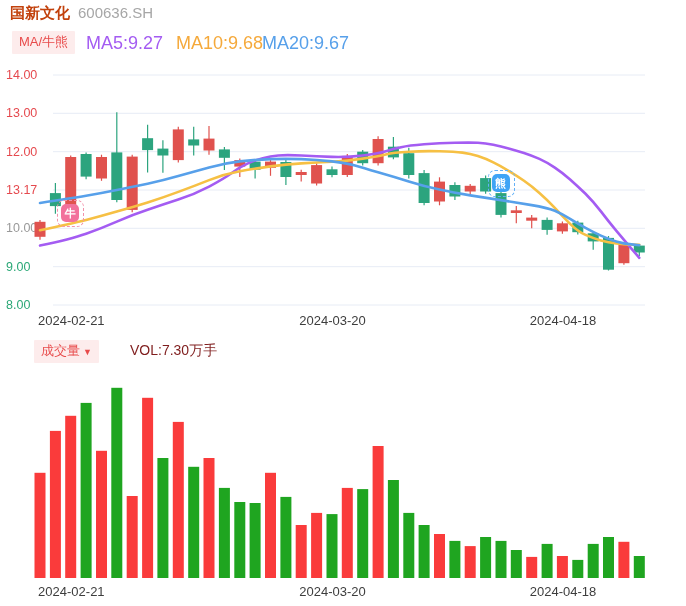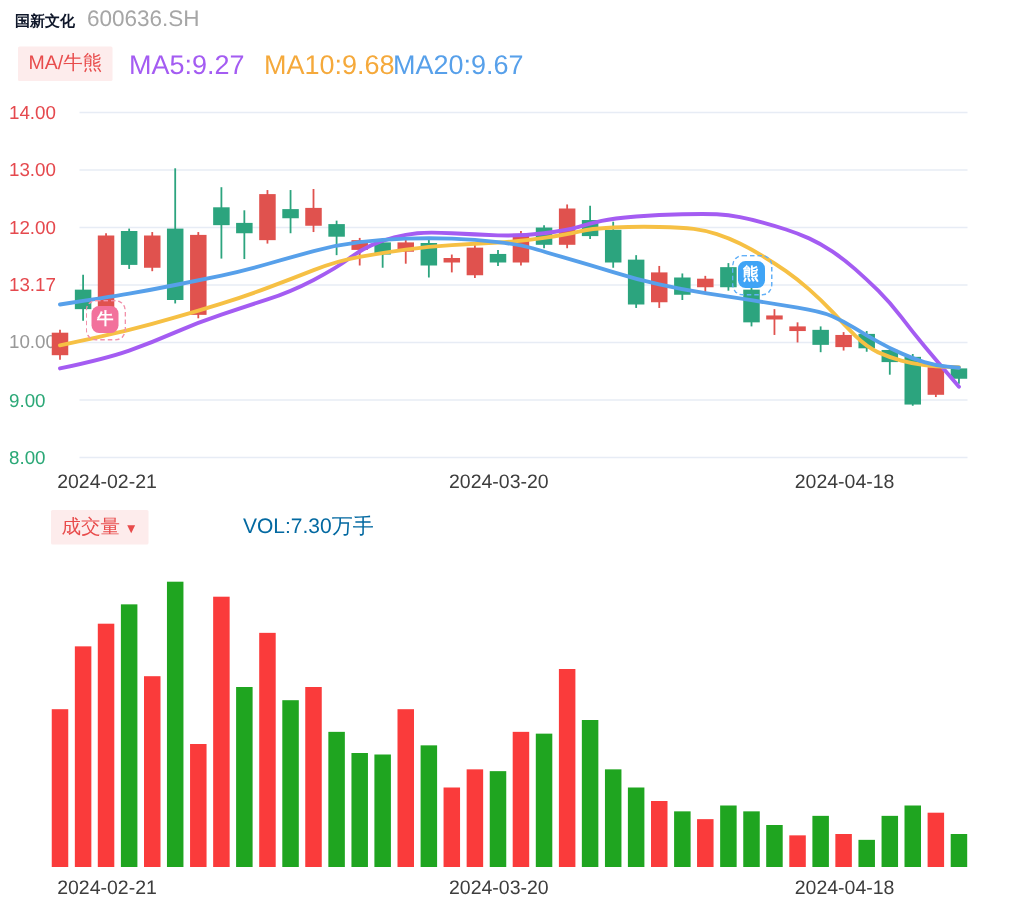--- a/index.html
+++ b/index.html
@@ -1,41 +1,41 @@
 <!DOCTYPE html>
 <html><head>
 <meta charset="utf-8">
 <style>
   html,body{margin:0;padding:0;background:#fff;}
   body{width:686px;height:606px;overflow:hidden;position:relative;
        font-family:"Liberation Sans","DejaVu Sans",sans-serif;}
   .app{position:absolute;inset:0;background:#fff;}
   
   .title-row{position:absolute;left:10px;top:4px;z-index:6;white-space:nowrap;}
-  .stock-title{font-size:10px;font-weight:bold;color:#0f172a;}
+  .stock-title{font-size:15px;font-weight:bold;color:#c2410c;}
   .stock-code{font-size:15px;color:#a6a6a6;margin-left:8px;}
   .ma-row{position:absolute;top:0;left:0;z-index:6;}
   .pill{position:absolute;top:31px;font-size:13px;color:#e84b4b;background:#fdecec;
         border-radius:1px;padding:2px 7px 3px;white-space:nowrap;cursor:pointer;}
   .pill .arrow{font-size:9px;margin-left:3px;}
   .ma-val{position:absolute;top:33px;font-size:18px;white-space:nowrap;}
   .ma5{left:86px;color:#a45cf2;}
   .ma10{left:176px;color:#f5a93b;}
   .ma20{left:262px;color:#57a0ea;}
   
   #labels{position:absolute;inset:0;z-index:1;}
   #chart{position:absolute;left:0;top:0;z-index:2;}
   .ylab{position:absolute;width:44px;left:6px;text-align:left;font-size:12.5px;
         line-height:16px;height:16px;}
   .xlab{position:absolute;width:96px;text-align:left;font-size:13px;color:#3d3d3d;
         line-height:16px;height:16px;}
   
   .vol-row{position:absolute;top:0;left:0;z-index:6;}
   .vol-pill{top:340px;left:34px;}
-  .vol-text{position:absolute;left:130px;top:342px;font-size:14px;color:#0369a1;white-space:nowrap;margin-left:32px;}
+  .vol-text{position:absolute;left:130px;top:342px;font-size:14px;color:#7f1d1d;white-space:nowrap;}
   
   .marker{position:absolute;width:27px;height:27px;border:1.5px dashed;border-radius:7px;z-index:5;box-sizing:border-box;}
   .marker .face{position:absolute;left:3px;top:3px;width:18px;height:18px;border-radius:5px;
         color:#fff;font-size:11px;font-weight:bold;text-align:center;line-height:18px;}
   .marker.bull{border-color:#f291aa;}
   .marker.bull .face{background:#f2719c;}
   .marker.bear{border-color:#63b0f7;}
   .marker.bear .face{background:#3fa4f6;}
 </style>
 </head>

